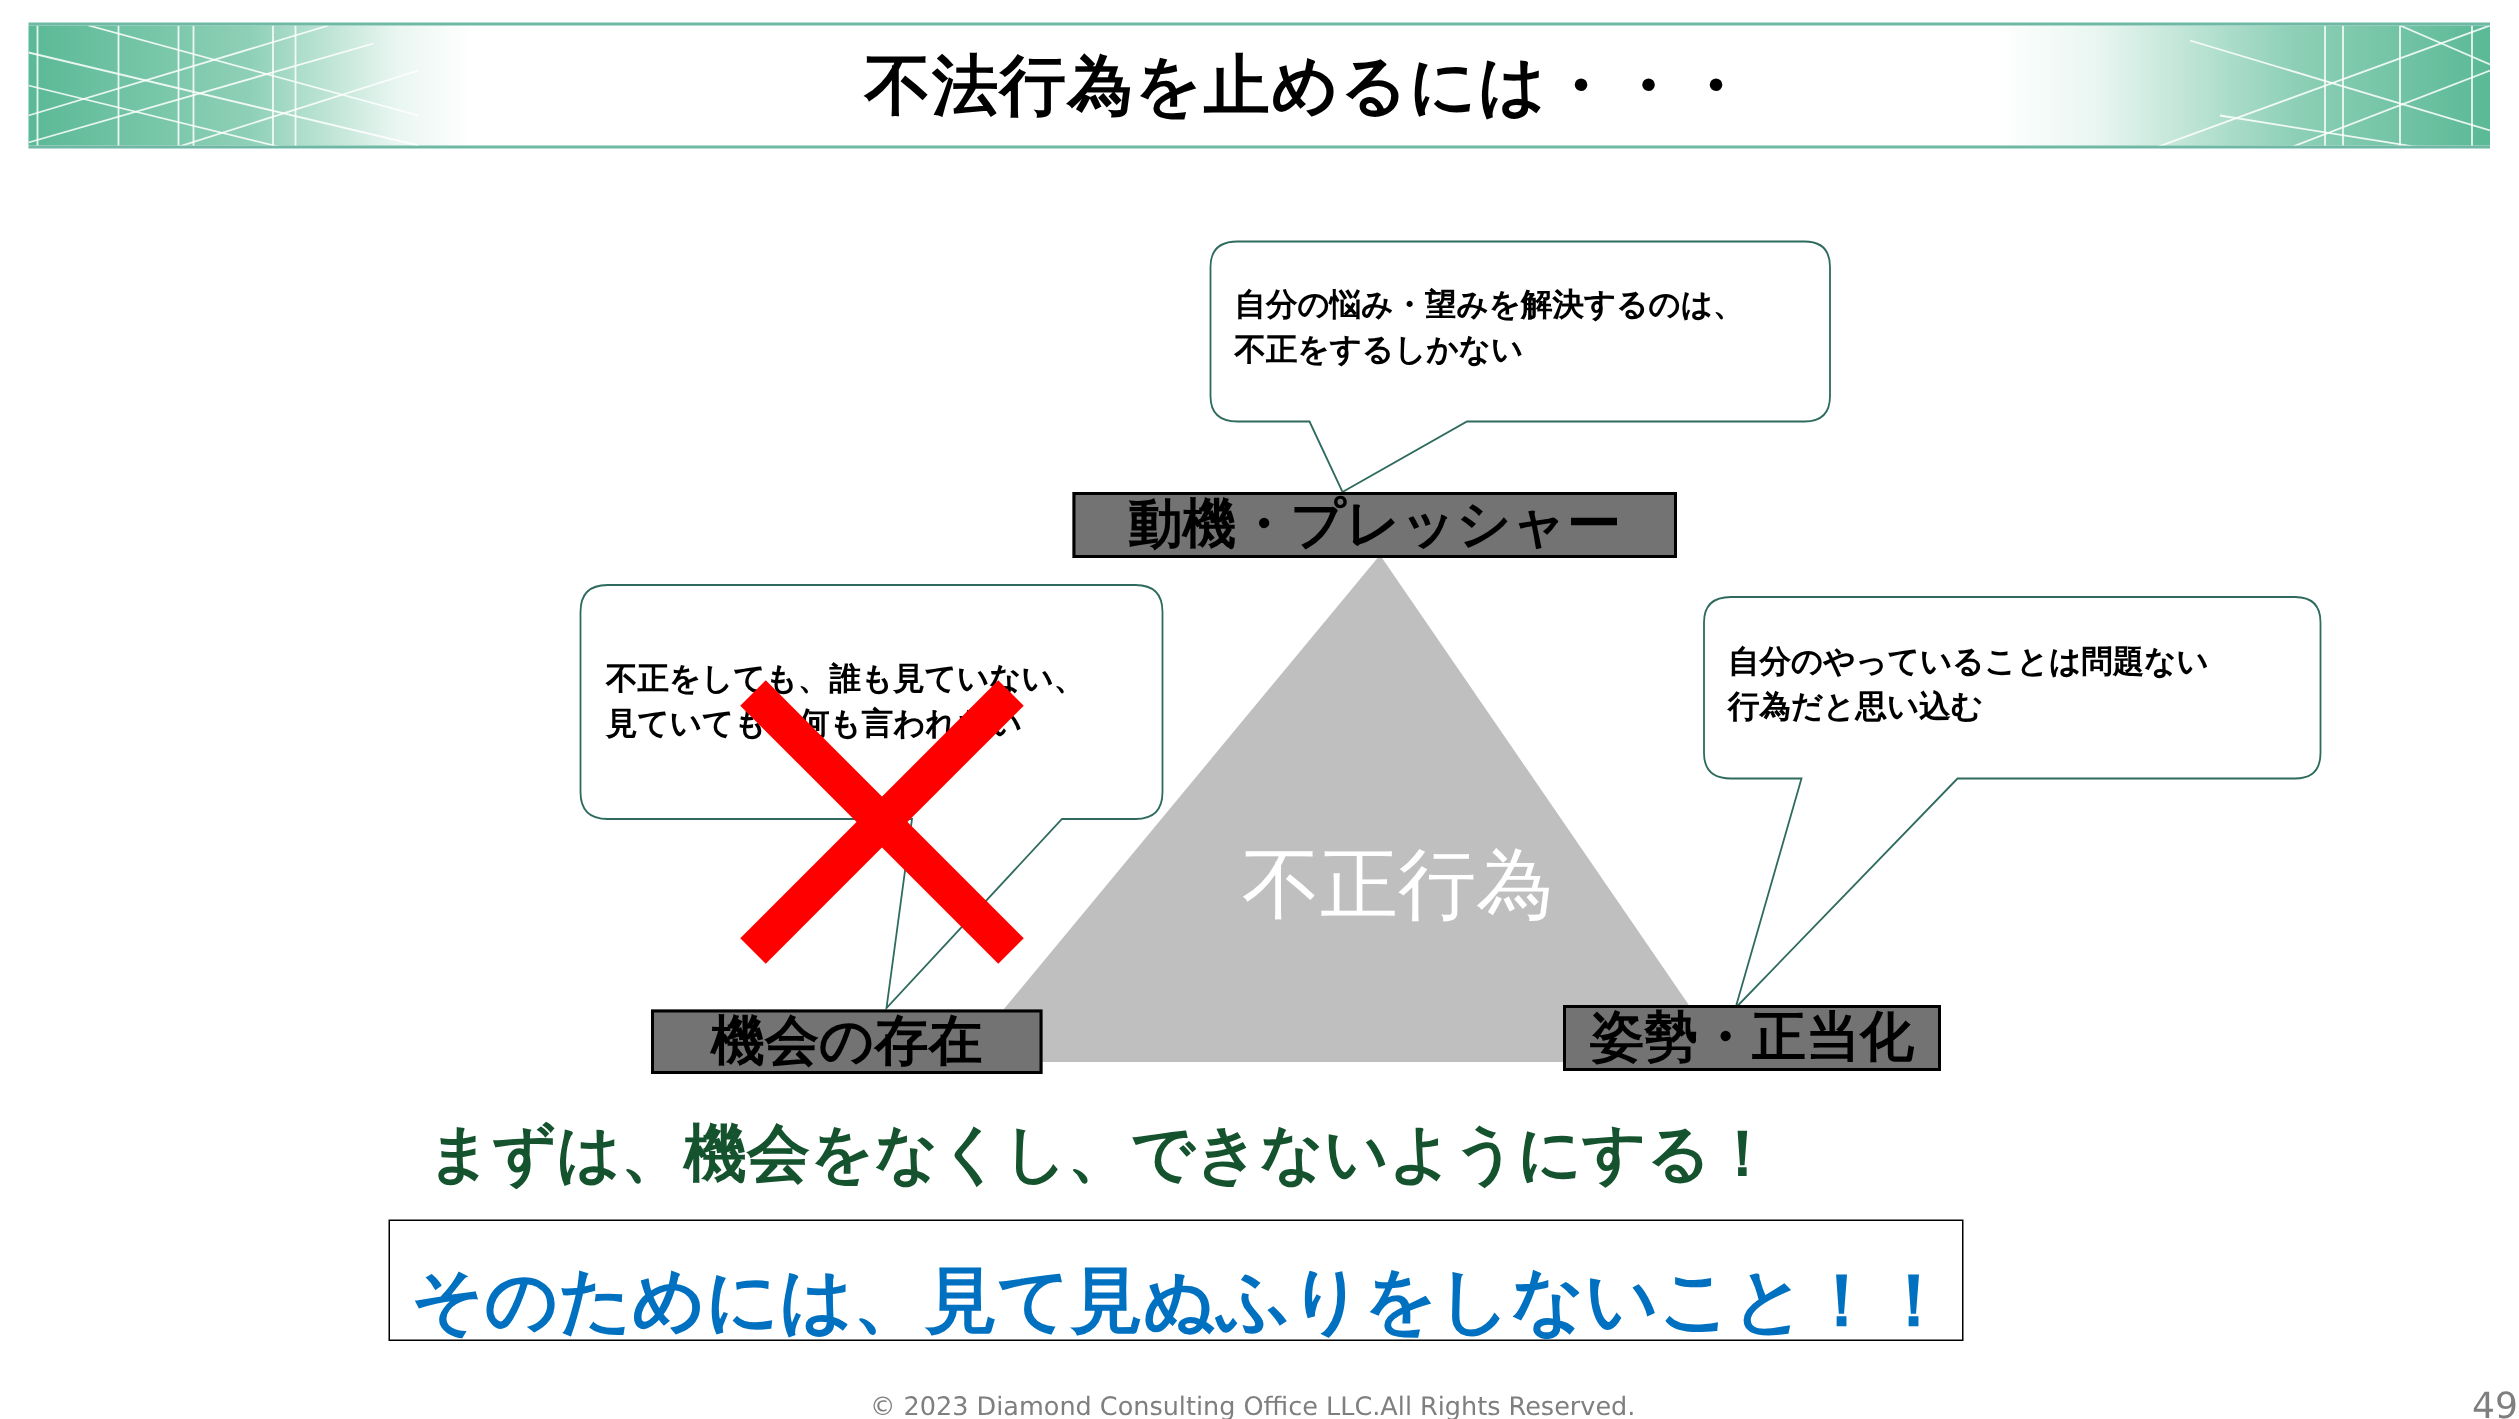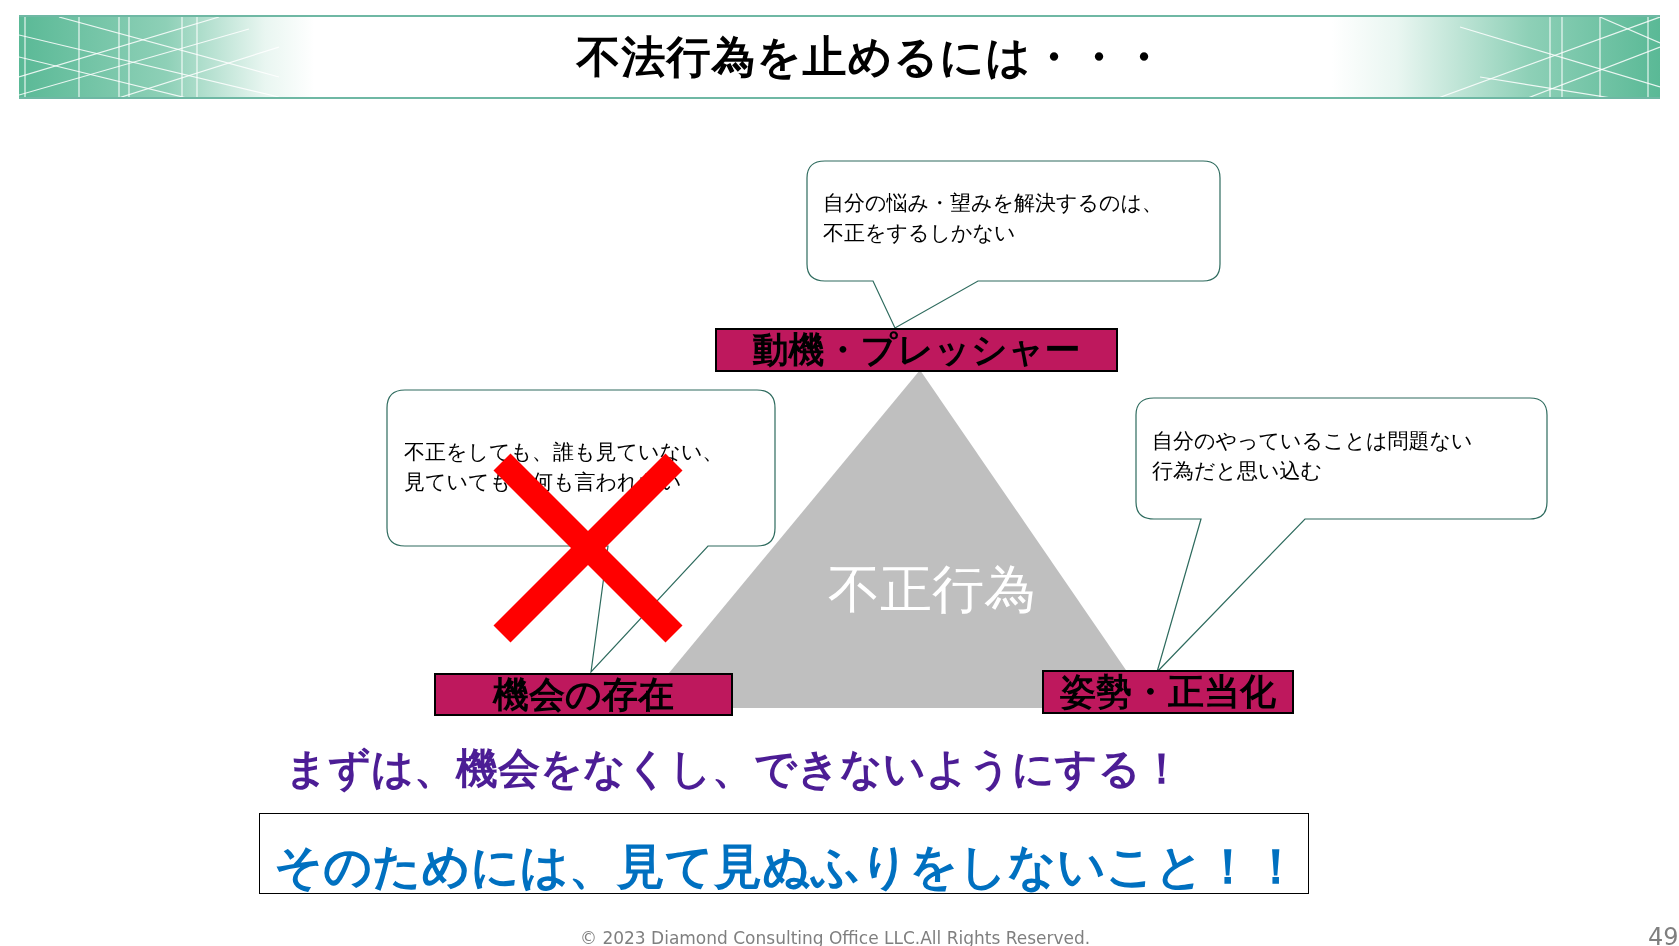--- a/index.html
+++ b/index.html
@@ -4,24 +4,24 @@
 <style>
   html, body { margin:0; padding:0; }
   body { width:1679px; height:946px; background:#ffffff; position:relative; overflow:hidden;
          font-family: "DejaVu Sans", "Liberation Sans", sans-serif; }
   .abs { position:absolute; }
   .header-band { left:19px; top:15px; width:1641px; height:84px;
     border-top:2px solid #6fb8a4; border-bottom:2px solid #6fb8a4; box-sizing:border-box;
     background: linear-gradient(90deg, #5ab996 0%, #8ed0b7 9%, #e9f6f1 15%, #ffffff 18%, #ffffff 80%, #e9f6f1 84%, #8ed0b7 92%, #5ab996 100%); overflow:hidden; }
   .header-band svg { position:absolute; top:0; }
   .slide-title { left:0; width:1679px; top:28px; text-align:center; font-size:44px; font-weight:bold; color:#000; letter-spacing:1px;padding-left:32px; }
-  .callout-text { font-size:21px; font-weight:normal; color:#000; line-height:30px; white-space:pre-line; }
-  .label-box { border:2px solid #000; background:#be185d; box-sizing:border-box; text-align:center; font-weight:bold; color:#000; }
+  .callout-text { font-size:21px; font-weight:bold; color:#000; line-height:30px; white-space:pre-line; }
+  .label-box { border:2px solid #000; background:#737373; box-sizing:border-box; text-align:center; font-weight:bold; color:#000; }
   .center-label { font-size:52px; color:#ffffff; }
-  .slogan-red { font-size:42px; font-weight:bold; color:#4c1d95; }
+  .slogan-red { font-size:42px; font-weight:bold; color:#14532d; }
   .slogan-blue-box { border:1.5px solid #000; box-sizing:border-box; }
   .slogan-blue { font-size:48px; font-weight:bold; color:#0070c0; }
   .footer { font-size:17px; color:#7f7f7f; }
   .page-num { font-size:24px; color:#7f7f7f; }
 </style>
 </head>
 <body>
 
 <div class="abs header-band">
   <svg width="260" height="84" style="left:0" viewBox="0 0 260 84">
@@ -74,21 +74,21 @@
 行為だと思い込む</div>
 
 <svg class="abs" style="left:490px;top:450px" width="200" height="200">
   <line x1="12" y1="12" x2="184" y2="184" stroke="#ff0000" stroke-width="24"></line>
   <line x1="184" y1="12" x2="12" y2="184" stroke="#ff0000" stroke-width="24"></line>
 </svg>
 
 <div class="abs center-label" style="left:828px;top:555px;">不正行為</div>
 
 <div class="abs label-box" style="left:715px;top:328px;width:403px;height:44px;font-size:36px;line-height:40px;">動機・プレッシャー</div>
-<div class="abs label-box" style="left:434px;top:673px;width:299px;height:43px;font-size:36px;line-height:40px;">機会の存在</div>
+<div class="abs label-box" style="left:434px;top:673px;width:261px;height:43px;font-size:36px;line-height:40px;">機会の存在</div>
 <div class="abs label-box" style="left:1042px;top:670px;width:252px;height:44px;font-size:36px;line-height:40px;">姿勢・正当化</div>
 
 <div class="abs slogan-red" style="left:285px;top:741px;">まずは、機会をなくし、できないようにする！</div>
 <div class="abs slogan-blue-box" style="left:259px;top:813px;width:1050px;height:81px;">
   <div class="slogan-blue" style="position:absolute;left:14px;top:21px;">そのためには、見て見ぬふりをしないこと！！</div>
 </div>
 
 <div class="abs footer" style="left:580px;top:928px;">© 2023  Diamond Consulting Office LLC.All Rights Reserved.</div>
 <div class="abs page-num" style="left:1648px;top:923px;">49</div>
 

